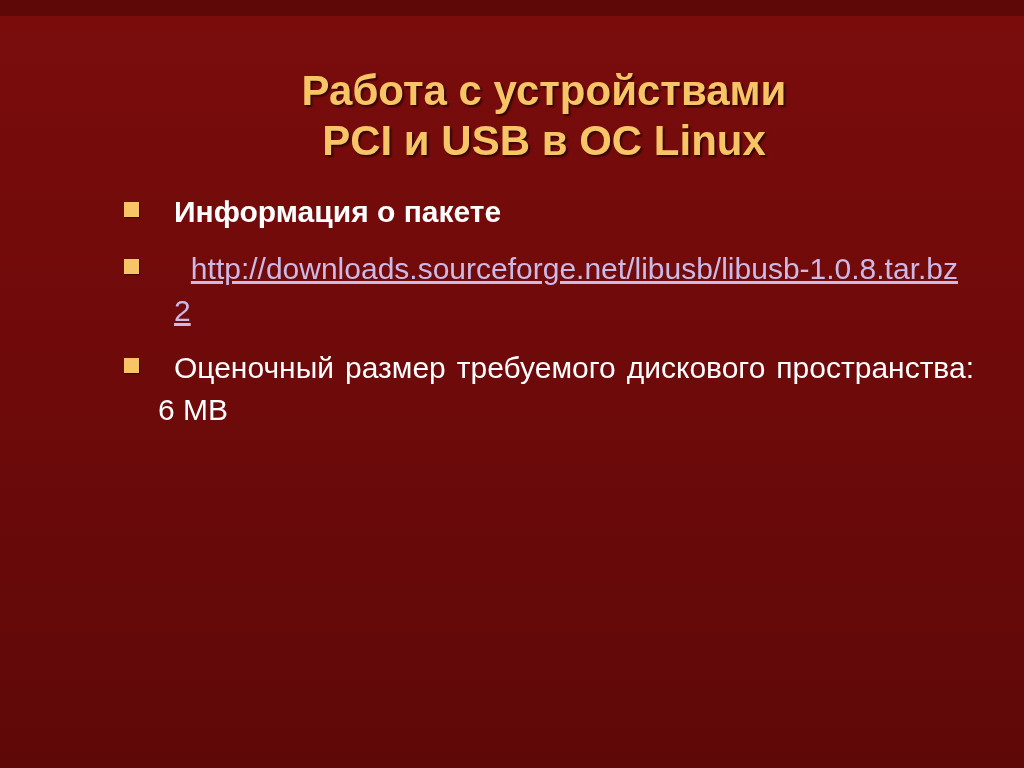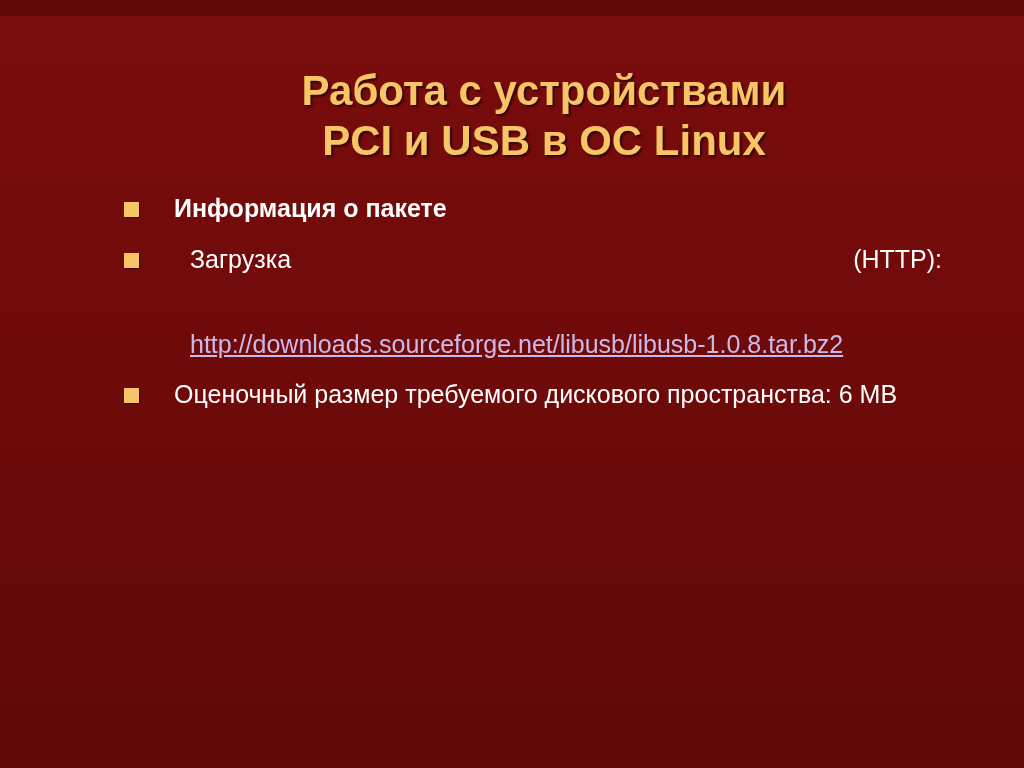--- a/index.html
+++ b/index.html
@@ -19,21 +19,21 @@
     margin-bottom: 26px;
     text-shadow: 2px 2px 2px rgba(0,0,0,0.55);
   }
   ul.bullets {
     list-style: none;
     padding-left: 6px;
   }
   ul.bullets li {
     position: relative;
     padding-left: 38px;
-    font-size: 25px;
+    font-size: 30px;
     line-height: 1.38;
     margin-bottom: 14px;
     text-align: justify;
   }
   ul.bullets li::before {
     content: "";
     position: absolute;
     left: 4px;
     top: 11px;
     width: 15px;
@@ -63,24 +63,20 @@
   <span>PCI и USB в ОС Linux</span>
 </h1>
 
 <ul class="bullets">
 
   <li>
     <span class="bold">Информация о пакете</span>
   </li>
 
   <li>
-    <span class="row-split">
-      <span>Загрузка</span>
-      <span>(HTTP):</span>
-    </span>
     <span class="link-line">
       <a class="link">http://downloads.sourceforge.net/libusb/libusb-1.0.8.tar.bz2</a>
     </span>
   </li>
 
 
 
   <li>
     <span>Оценочный размер требуемого дискового пространства: 6 MB</span>
   </li>

